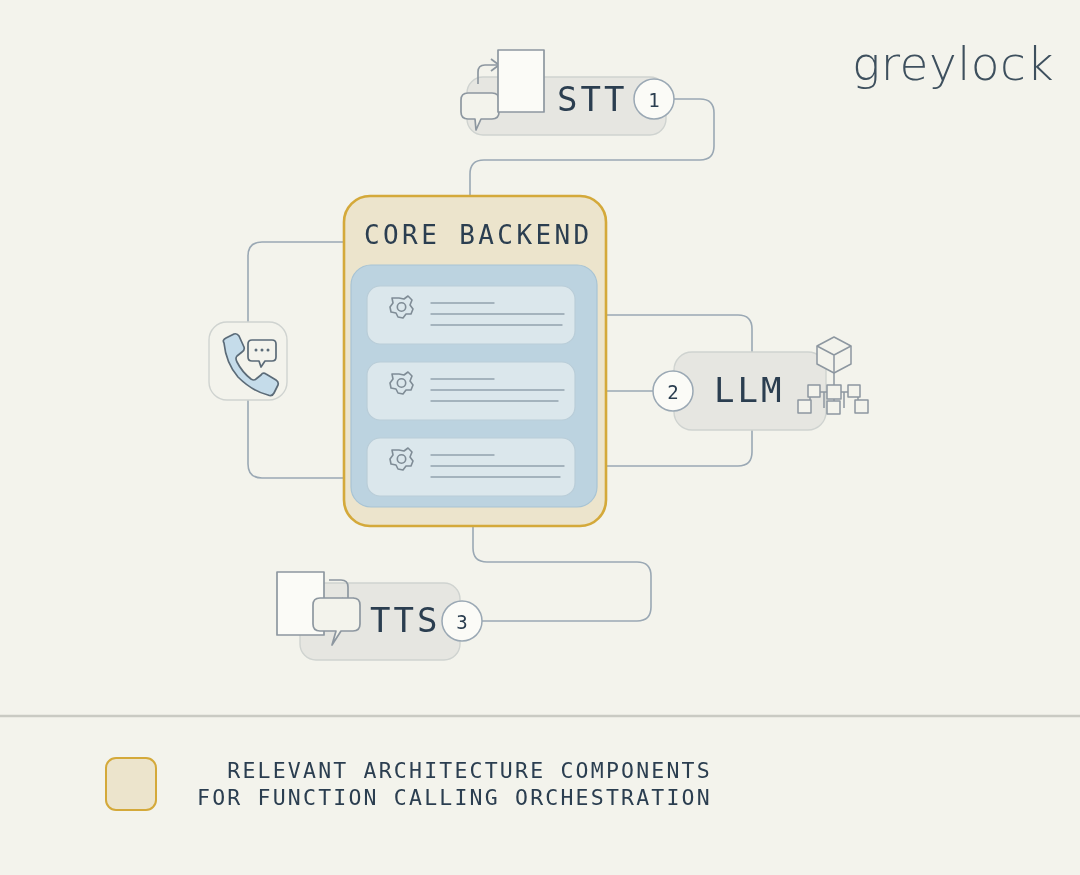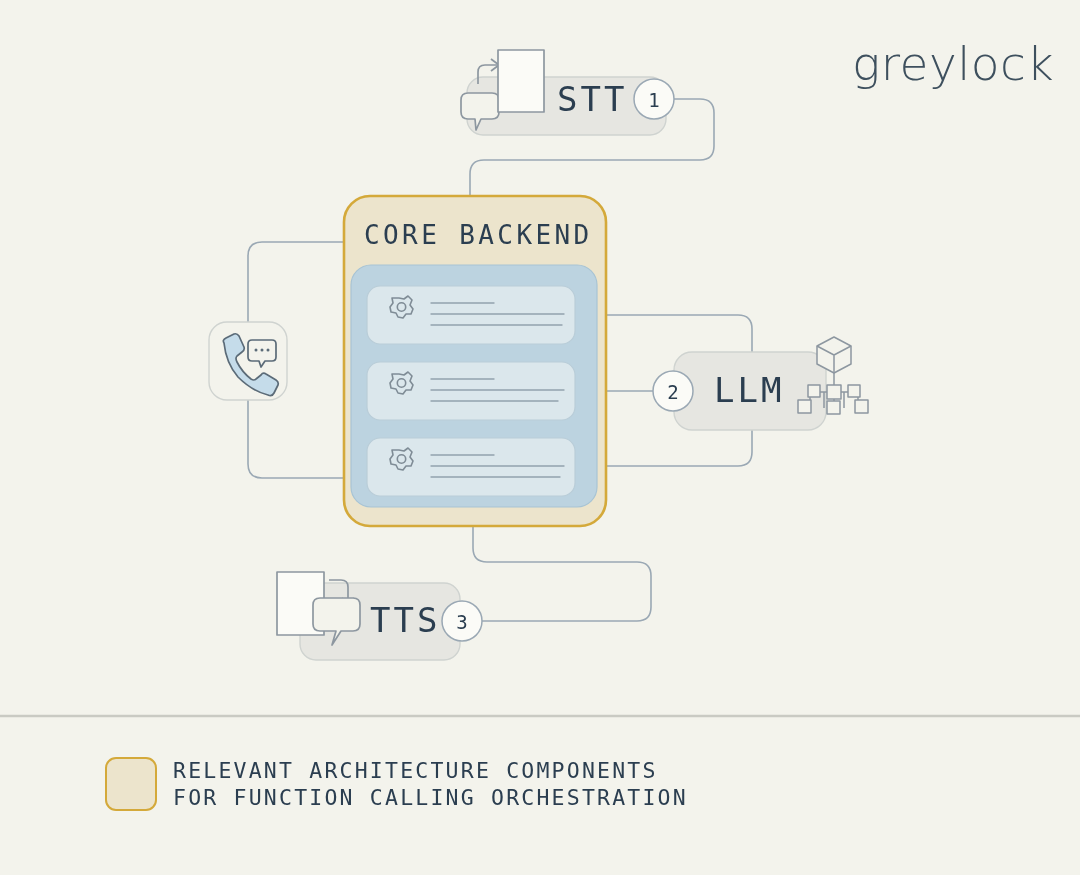--- a/index.html
+++ b/index.html
@@ -3,21 +3,21 @@
 <meta charset="utf-8">
 <style>
   html,body{margin:0;padding:0;}
   body{
     width:1080px;height:875px;
     background:#f3f3ec;
     font-family:"DejaVu Sans Mono", monospace;
     overflow:hidden;
     position:relative;
   }
-  #stage{position:absolute;inset:0;width:1080px;height:875px;}
+  #stage{position:absolute;inset:0;width:1080px;height:875px;text-align:right;}
   svg#diagram{position:absolute;left:0;top:0;width:1080px;height:875px;}
 
   .brand{
     position:absolute;
     left:852px; top:40px;
     font-family:"DejaVu Sans", sans-serif;
     font-size:47px;
     font-weight:300;
     letter-spacing:0.5px;
     color:#3e505e;
@@ -45,21 +45,21 @@
     font-size:19px;
     text-anchor:middle;
     dominant-baseline:central;
   }
 
   .legend{
     position:absolute;
     left:57px; top:757px;
     display:flex;
     align-items:center;
-    gap:16px;
+    gap:40px;
     padding-left:48px;
   }
   .legend-swatch{
     width:52px;height:54px;
     background:#ece4cc;
     border:2.5px solid #d4a93a;
     border-radius:11px;
     box-sizing:border-box;
     flex:0 0 auto;
   }

